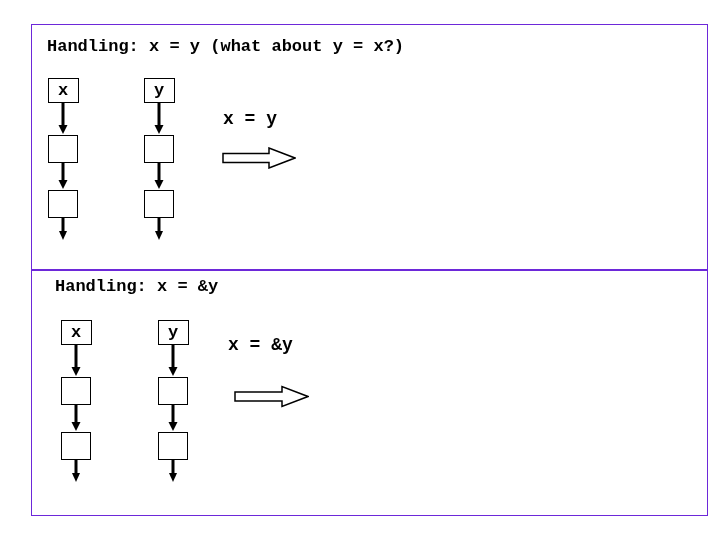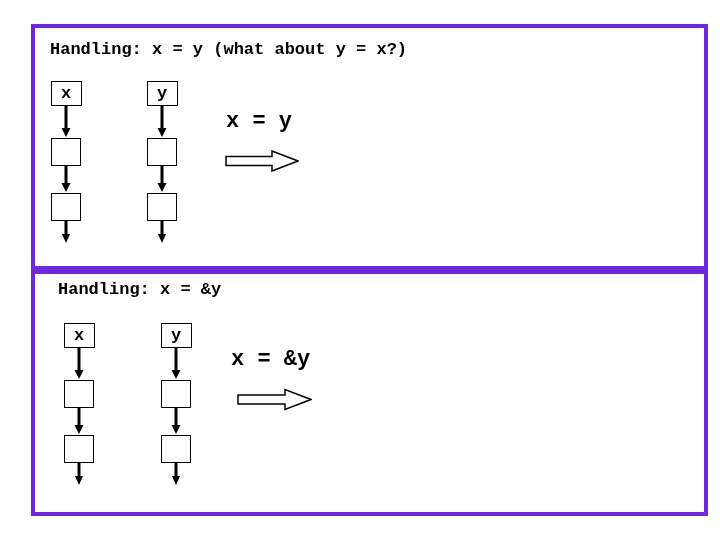--- a/index.html
+++ b/index.html
@@ -14,21 +14,21 @@
     background: #ffffff;
     font-family: "Liberation Mono", "DejaVu Sans Mono", monospace;
     color: #000000;
     overflow: hidden;
   }
   .panel {
     position: absolute;
     left: 31px;
     width: 677px;
     height: 246px;
-    border: 4px solid #6d28d9;
+    border: 1px solid #6d28d9;
     box-sizing: border-box;
     background: #ffffff;
     padding-left: 7px;
   }
   #panel-top { top: 24px; }
   #panel-bottom { top: 270px; }
 
   .panel-title {
     position: absolute;
     margin: 0;
@@ -72,27 +72,27 @@
     border: 1px solid #000000;
     box-sizing: border-box;
     background: #ffffff;
   }
   .varrow { display: block; }
 
   .op-label {
     position: absolute;
     margin: 0;
     font-weight: bold;
-    font-size: 22px;
+    font-size: 18px;
     line-height: 20px;
     white-space: pre;
     color: #000000;
   }
   #panel-top .op-label { left: 191px; top: 84px; }
-  #panel-bottom .op-label { left: 196px; top: 76px; }
+  #panel-bottom .op-label { left: 196px; top: 64px; }
 
   .harrow { position: absolute; display: block; }
   #panel-top .harrow { left: 190px; top: 122px; }
   #panel-bottom .harrow { left: 202px; top: 114px; }
 </style>
 </head>
 <body>
 
 <div class="slide">
 

